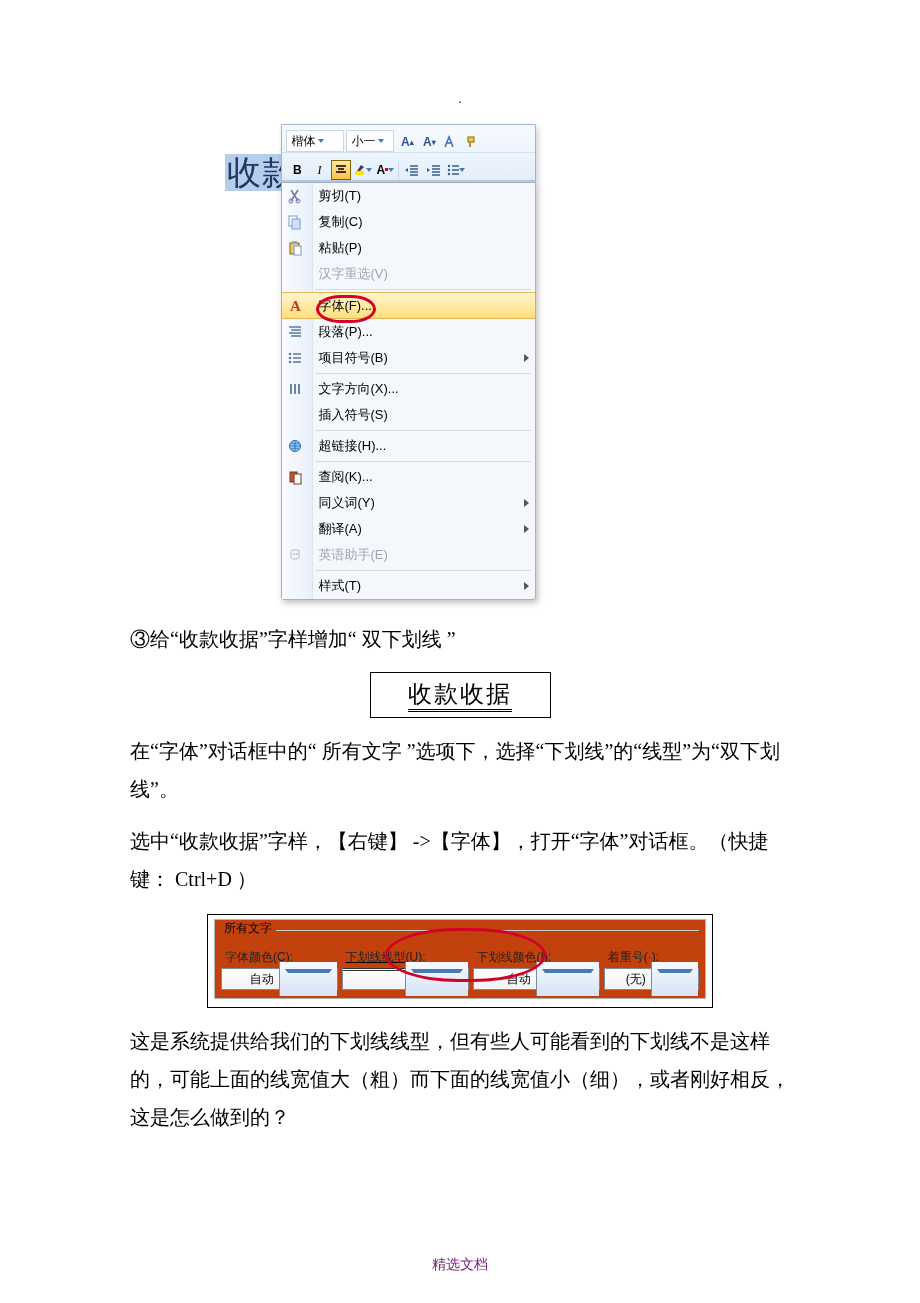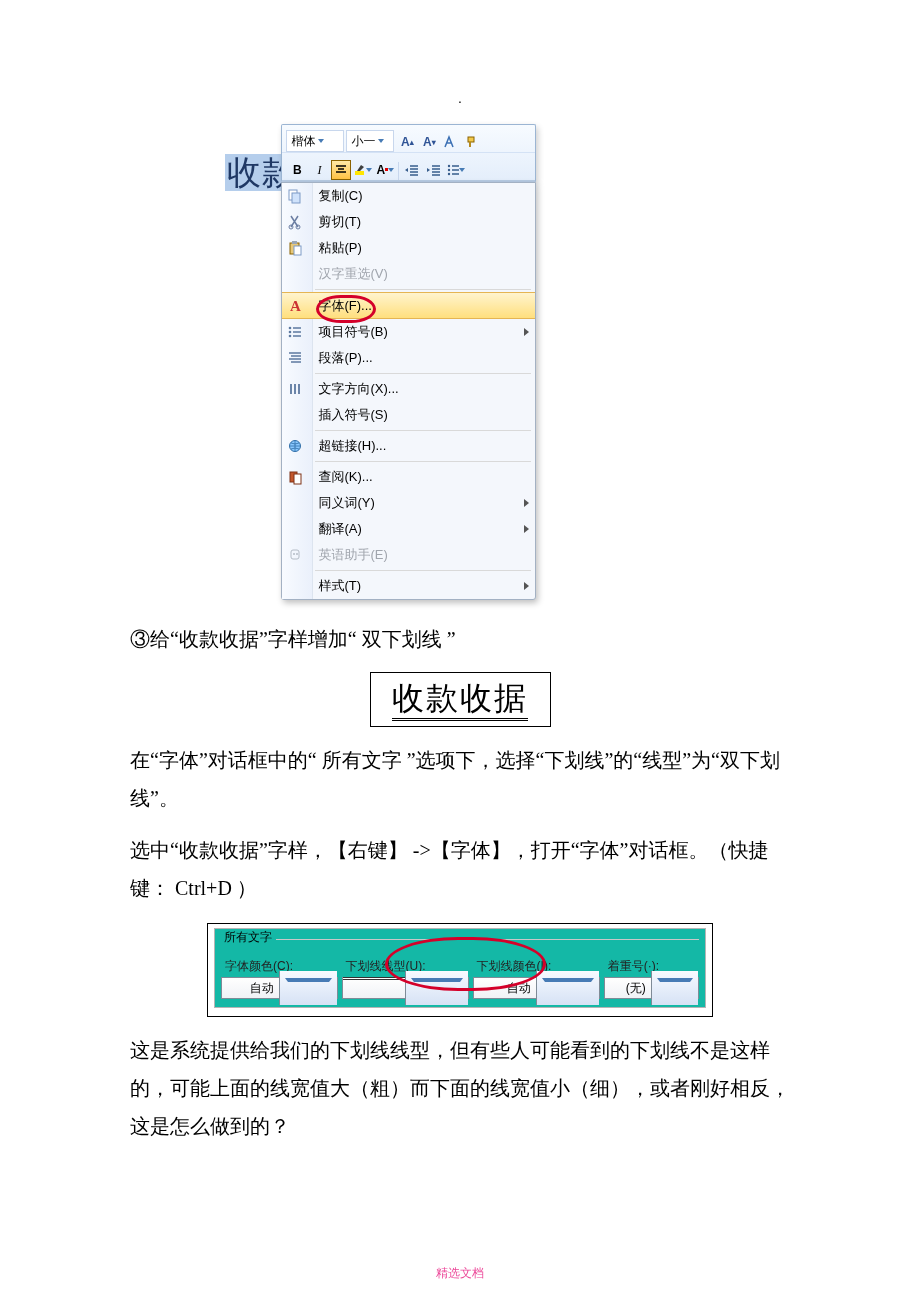--- a/index.html
+++ b/index.html
@@ -120,39 +120,39 @@
   
   .receipt-box {
     width: 155px;
     margin: 12px auto;
     border: 1.5px solid #000;
     padding: 8px 12px 10px 12px;
     text-align:center;
   }
   .receipt-text {
     font-family: Liberation Sans, sans-serif;
-    font-size: 32px;
+    font-size: 24px;
     border-bottom: 3px double #000;
     padding-bottom: 2px;
     line-height:1.1;
     letter-spacing:2px;
   }
 
   
   .fig2-wrap {
     width:506px;
     margin: 16px auto 10px;
     border:1.5px solid #000;
     padding: 4px 6px 8px 6px;
     background:#fff;
     box-sizing:border-box;
   }
   .fig2-body {
     border:1px solid #b5b5b5;
-    background: #14b8a6;
+    background: #c2410c;
     padding: 4px 6px 8px 6px;
     position:relative;
     font-size:12px;
     font-family:"Microsoft YaHei","SimSun",sans-serif;
   }
   .group-title-line {
     height:1px;background:#c8c8c8;
     margin:6px 0 6px 55px;
   }
   .group-title {
@@ -174,23 +174,23 @@
   .oval {
     position:absolute; top:8px; left:170px;
     width:155px; height:48px;
     border:3px solid #d4002a;
     border-radius:50% / 55%;
     pointer-events:none;
   }
 
   .footer {
     text-align:center;
-    font-size:12px;
+    font-size:14px;
     margin-top:120px;
-    color:#ec4899;
+    color:#701a75;
   }
 
   
   svg { display:block; }
 </style>
 </head>
 <body>
 
 <div class="page">
 
@@ -270,35 +270,35 @@
         </div>
       </div>
 
       
       <div class="ctx-menu">
         <div class="icon-strip"></div>
         <div class="ctx-rows">
           <div class="ctx-row">
             <span class="ctx-icon">
                 <svg width="16" height="16">
-                  <rect x="2" y="2" width="8" height="10" fill="#fff" stroke="#7d9ac6"></rect>
-                  <rect x="5" y="5" width="8" height="10" fill="#cfe2fb" stroke="#7d9ac6"></rect>
-                </svg>
-              </span>
-            <span class="ctx-label">复制(C)</span>
-          </div>
-          <div class="ctx-row">
-            <span class="ctx-icon">
-                <svg width="16" height="16">
                   <path d="M4 2 L11 13 M11 2 L4 13" stroke="#6b7ea2" stroke-width="1.5"></path>
                   <circle cx="4" cy="13" r="2" fill="none" stroke="#6b7ea2"></circle>
                   <circle cx="11" cy="13" r="2" fill="none" stroke="#6b7ea2"></circle>
                 </svg>
               </span>
             <span class="ctx-label">剪切(T)</span>
+          </div>
+          <div class="ctx-row">
+            <span class="ctx-icon">
+                <svg width="16" height="16">
+                  <rect x="2" y="2" width="8" height="10" fill="#fff" stroke="#7d9ac6"></rect>
+                  <rect x="5" y="5" width="8" height="10" fill="#cfe2fb" stroke="#7d9ac6"></rect>
+                </svg>
+              </span>
+            <span class="ctx-label">复制(C)</span>
           </div>
           <div class="ctx-row">
             <span class="ctx-icon">
                 <svg width="16" height="16">
                   <rect x="3" y="3" width="9" height="11" fill="#e7c87b" stroke="#8a6200"></rect>
                   <rect x="5" y="1" width="5" height="3" fill="#9aa6b5"></rect>
                   <rect x="7" y="6" width="7" height="9" fill="#fff" stroke="#7d9ac6"></rect>
                 </svg>
               </span>
             <span class="ctx-label">粘贴(P)</span>
@@ -308,36 +308,36 @@
           </div>
           <div class="ctx-sep"></div>
           <div class="ctx-row hl" style="position:relative;">
             <span class="ctx-icon" style="font-family:serif;font-weight:bold;color:#c33;font-size:15px;">A</span>
             <span class="ctx-label">字体(F)...</span>
             <span class="ring"></span>
           </div>
           <div class="ctx-row">
             <span class="ctx-icon">
                 <svg width="14" height="14">
+                  <path d="M1 2H13M3 5H13M1 8H13M3 11H13" stroke="#5d79a0" stroke-width="1.5"></path>
+                </svg>
+              </span>
+            <span class="ctx-label">段落(P)...</span>
+          </div>
+          <div class="ctx-row">
+            <span class="ctx-icon">
+                <svg width="14" height="14">
                   <circle cx="2" cy="3" r="1.3" fill="#5d79a0"></circle>
                   <circle cx="2" cy="7" r="1.3" fill="#5d79a0"></circle>
                   <circle cx="2" cy="11" r="1.3" fill="#5d79a0"></circle>
                   <path d="M5 3H13M5 7H13M5 11H13" stroke="#5d79a0" stroke-width="1.5"></path>
                 </svg>
               </span>
             <span class="ctx-label">项目符号(B)</span>
             <span class="ctx-submenu-arrow"></span>
-          </div>
-          <div class="ctx-row">
-            <span class="ctx-icon">
-                <svg width="14" height="14">
-                  <path d="M1 2H13M3 5H13M1 8H13M3 11H13" stroke="#5d79a0" stroke-width="1.5"></path>
-                </svg>
-              </span>
-            <span class="ctx-label">段落(P)...</span>
           </div>
           <div class="ctx-sep"></div>
           <div class="ctx-row">
             <span class="ctx-icon">
                 <svg width="14" height="14">
                   <path d="M3 2V12M7 2V12M11 2V12" stroke="#5d79a0" stroke-width="1.8"></path>
                 </svg>
               </span>
             <span class="ctx-label">文字方向(X)...</span>
           </div>
@@ -408,21 +408,21 @@
       <div class="fields">
         <div class="field" style="flex:1.1;">
           <label>字体颜色(C):</label>
           <div class="dd">
             <span>自动</span>
             <span class="dd-btn">
                 <span class="ar"></span>
               </span>
           </div>
         </div>
-        <div class="field" style="flex:1.2;">
+        <div class="field" style="flex:1.2;text-decoration:underline;">
           <label>下划线线型(U):</label>
           <div class="dd">
             <span class="dd-line"></span>
             <span class="dd-btn">
                 <span class="ar"></span>
               </span>
           </div>
         </div>
         <div class="field" style="flex:1.2;">
           <label>下划线颜色(I):</label>

